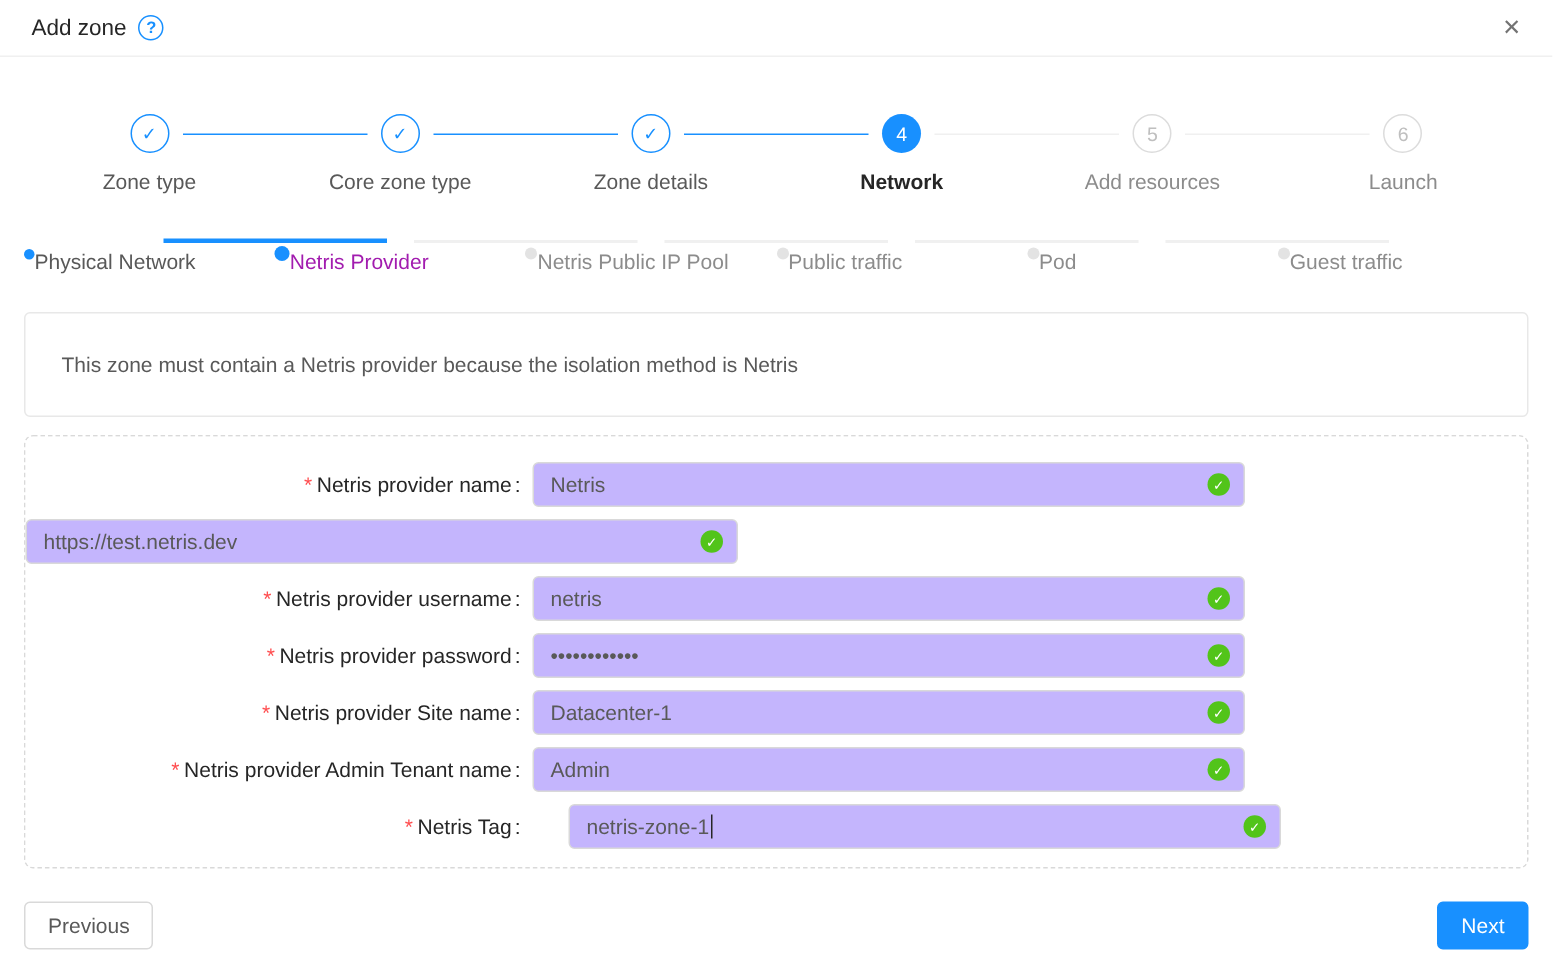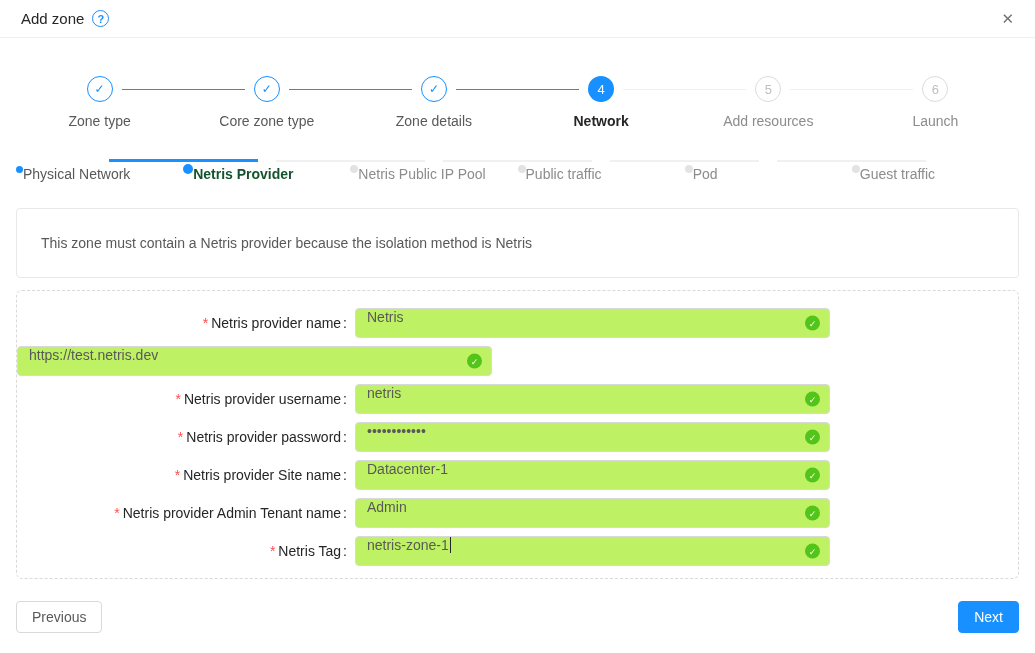--- a/index.html
+++ b/index.html
@@ -31,33 +31,33 @@
   .substeps { display: flex; margin-top: 24px; }
   .substep { flex: 1; position: relative; display: flex; flex-direction: row; align-items: center; }
   .substep::after { content: ""; position: absolute; top: 7px; left: calc(50% + 9px); width: calc(100% - 18px); height: 2px; background: #f0f0f0; }
   .substep:last-child::after { display: none; }
   .substep.done::after { background: #1890ff; height: 3px; top: 6px; }
   .step-dot { width: 8px; height: 8px; border-radius: 50%; background: #e3e3e3; margin-top: 3px; z-index: 1; }
   .substep.done .step-dot { background: #1890ff; width: 7px; height: 7px; margin-top: 4px; }
   .substep.active .step-dot { background: #1890ff; width: 10px; height: 10px; margin-top: 2px; }
   .substep-label { margin-top: 13px; font-size: 14px; color: #8c8c8c; }
   .substep.done .substep-label { color: #595959; }
-  .substep.active .substep-label { color: #14532d; font-weight: 700; }
+  .substep.active .substep-label { color: #a21caf; font-weight: 400; }
 
   
   .info-banner { margin-top: 26px; border: 1px solid #e8e8e8; border-radius: 4px; padding: 26px 24px; color: #595959; font-size: 14px; }
 
   
   .form-box { margin-top: 12px; border: 1px dashed #d9d9d9; border-radius: 6px; padding: 17px 0 12px; }
   .form-row { display: flex; align-items: center; margin-bottom: 8px; }
-  .form-row:last-child { margin-bottom: 0; }
+  .form-row:last-child { margin-bottom: 0; gap: 24px; }
   .field-label { width: 338px; text-align: right; padding-right: 8px; white-space: nowrap; color: #262626; }
   .required-mark { color: #ff4d4f; margin-right: 3px; }
   .label-colon { margin-left: 2px; }
-  .input-box { position: relative; width: 475px; height: 30px; border: 1px solid #d9d9d9; border-radius: 4px; background: #bef264; display: flex; padding: 0 30px 0 11px; color: #595959; cursor: text; }
+  .input-box { position: relative; width: 475px; height: 30px; border: 1px solid #d9d9d9; border-radius: 4px; background: #c4b5fd; display: flex; align-items: center; padding: 0 30px 0 11px; color: #595959; cursor: text; }
   .success-check { position: absolute; right: 9px; top: 50%; transform: translateY(-50%); width: 15px; height: 15px; border-radius: 50%; background: #52c41a; color: #fff; font-size: 9px; display: flex; align-items: center; justify-content: center; }
   .text-cursor { display: inline-block; width: 1px; height: 16px; background: #262626; margin-left: 1px; }
 
   
   .footer { display: flex; justify-content: space-between; align-items: center; margin-top: 22px; }
   .btn { height: 32px; padding: 0 15px; border-radius: 4px; font-size: 14px; display: inline-flex; align-items: center; justify-content: center; border: 1px solid #d9d9d9; background: #fff; color: #595959; cursor: pointer; }
   .btn-primary { background: #1890ff; border-color: #1890ff; color: #fff; }
 </style>
 </head>
 <body>

